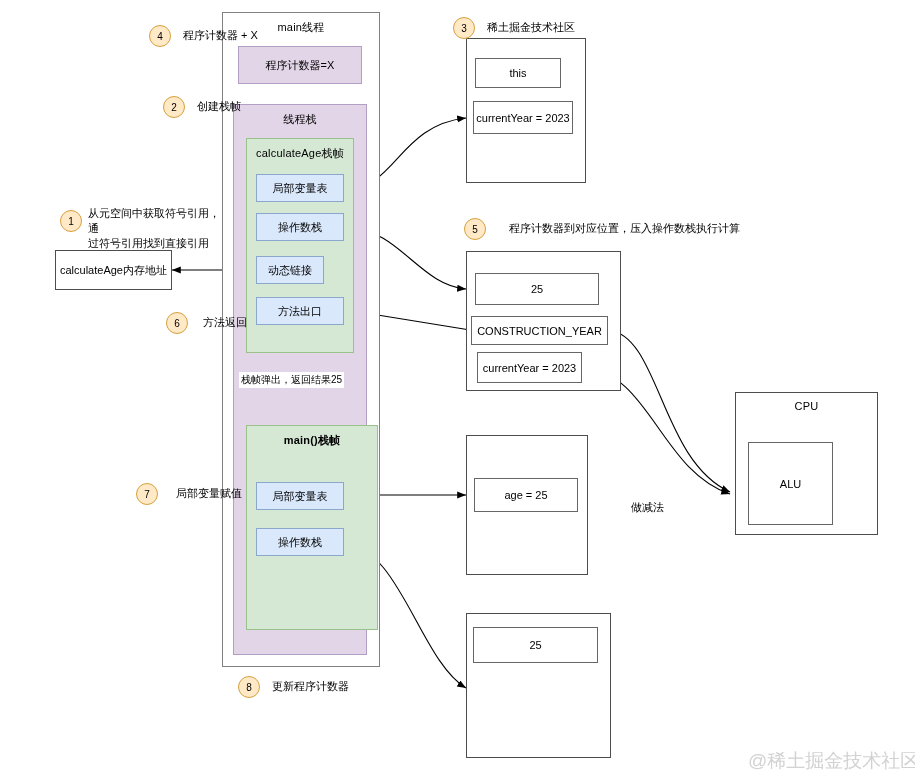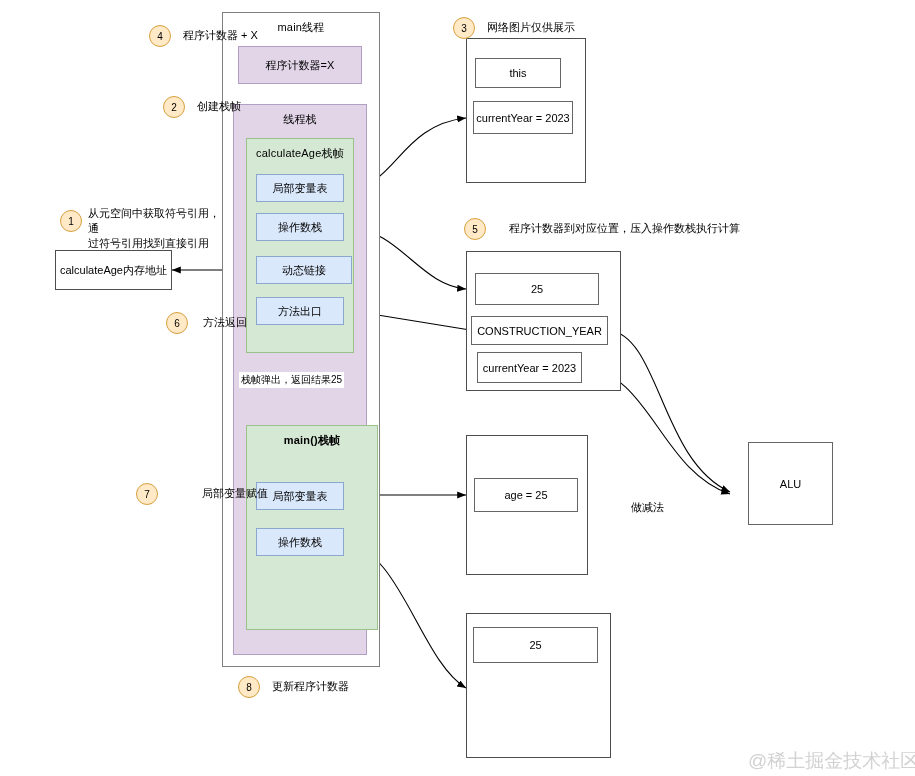--- a/index.html
+++ b/index.html
@@ -178,21 +178,21 @@
 
   <div class="box green" style="left:246px; top:138px; width:108px; height:215px;">
     <div class="box-title">calculateAge栈帧</div>
   </div>
   <div class="box blue center" style="left:256px; top:174px; width:88px; height:28px;">
     <span>局部变量表</span>
   </div>
   <div class="box blue center" style="left:256px; top:213px; width:88px; height:28px;">
     <span>操作数栈</span>
   </div>
-  <div class="box blue center" style="left:256px; top:256px; width:96px; height:28px;">
+  <div class="box blue center" style="left:256px; top:256px; width:68px; height:28px;">
     <span>动态链接</span>
   </div>
   <div class="box blue center" style="left:256px; top:297px; width:88px; height:28px;">
     <span>方法出口</span>
   </div>
 
   <div class="edge-label" style="left:239px; top:372px;">栈帧弹出，返回结果25</div>
 
   <div class="box green" style="left:246px; top:425px; width:132px; height:205px;font-weight:bold;">
     <div class="box-title">main()栈帧</div>
@@ -230,60 +230,63 @@
   <div class="box plain" style="left:466px; top:435px; width:122px; height:140px;"></div>
   <div class="box plain-thin center" style="left:474px; top:478px; width:104px; height:34px;">
     <span>age = 25</span>
   </div>
 
   <div class="box plain" style="left:466px; top:613px; width:145px; height:145px;"></div>
   <div class="box plain-thin center" style="left:473px; top:627px; width:125px; height:36px;">
     <span>25</span>
   </div>
 
+  <div class="box plain" style="left:735px; top:392px; width:143px; height:143px;">
+    <div class="box-title">CPU</div>
+  </div>
   <div class="box plain-thin center" style="left:748px; top:442px; width:85px; height:83px;">
     <span>ALU</span>
   </div>
   <div class="free-text" style="left:631px; top:500px;">做减法</div>
 
   <div class="badge" style="left:149px; top:25px;">
     <span>4</span>
   </div>
   <div class="badge-label" style="left:183px; top:28px; width:140px;">程序计数器 + X</div>
 
   <div class="badge" style="left:163px; top:96px;">
     <span>2</span>
   </div>
   <div class="badge-label" style="left:197px; top:99px; width:90px;">创建栈帧</div>
 
   <div class="badge" style="left:453px; top:17px;">
     <span>3</span>
   </div>
-  <div class="badge-label" style="left:487px; top:20px; width:130px;">网络图片仅供展示</div>
+  <div class="badge-label" style="left:487px; top:20px; width:130px;">稀土掘金技术社区</div>
 
   <div class="badge" style="left:60px; top:210px;">
     <span>1</span>
   </div>
   <div class="badge-label" style="left:88px; top:206px; width:142px; ">从元空间中获取符号引用，通
 过符号引用找到直接引用</div>
 
   <div class="badge" style="left:464px; top:218px;">
     <span>5</span>
   </div>
   <div class="badge-label" style="left:509px; top:221px; width:300px;">程序计数器到对应位置，压入操作数栈执行计算</div>
 
   <div class="badge" style="left:166px; top:312px;">
     <span>6</span>
   </div>
   <div class="badge-label" style="left:203px; top:315px; width:90px;">方法返回</div>
 
   <div class="badge" style="left:136px; top:483px;">
     <span>7</span>
   </div>
-  <div class="badge-label" style="left:168px; top:486px; width:100px;text-align:right;">局部变量赋值</div>
+  <div class="badge-label" style="left:176px; top:486px; width:100px;">局部变量赋值</div>
 
   <div class="badge" style="left:238px; top:676px;">
     <span>8</span>
   </div>
   <div class="badge-label" style="left:272px; top:679px; width:120px;">更新程序计数器</div>
 
   <div class="wm-right">@稀土掘金技术社区</div>
 
 </div>
 

